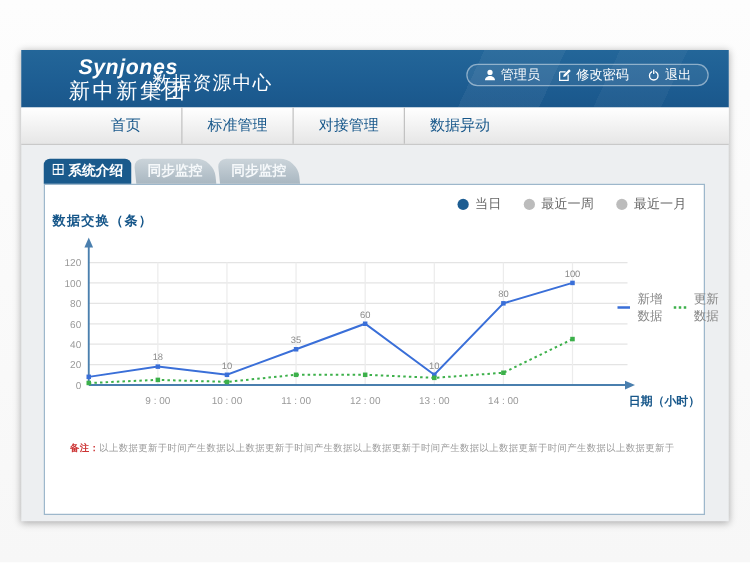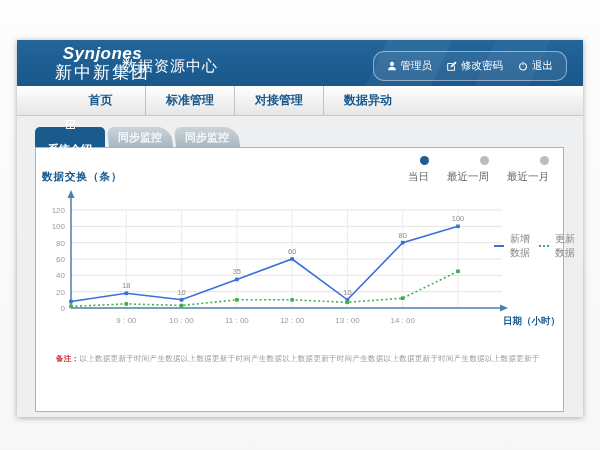--- a/index.html
+++ b/index.html
@@ -9,46 +9,46 @@
 
   
   .header { position:absolute; left:0; top:0; width:100%; height:46px;
     background:linear-gradient(180deg,#236699 0%,#1d5d92 60%,#1a578b 100%); overflow:hidden; }
   .header::after { content:""; position:absolute; right:0; top:0; width:60%; height:100%;
     background:linear-gradient(115deg,transparent 40%,rgba(255,255,255,.05) 40%,rgba(255,255,255,.05) 58%,transparent 58%,transparent 70%,rgba(255,255,255,.04) 70%,rgba(255,255,255,.04) 85%,transparent 85%); }
   .logo { position:absolute; left:38px; top:5px; color:#fff; text-align:center; line-height:1.1; }
   .logo .l1 { font-size:17px; font-weight:bold; font-style:italic; letter-spacing:.5px; }
   .logo .l2 { font-size:17px; font-weight:normal; letter-spacing:2px; }
   .app-title { position:absolute; left:105px; top:17px; color:#fff; font-size:15px; letter-spacing:1px; }
-  .userbar { position:absolute; right:16px; top:11px; height:30px; display:flex; align-items:center; gap:15px;
+  .userbar { position:absolute; right:16px; top:11px; height:18px; display:flex; align-items:center; gap:15px;
     padding:0 13px; border:1px solid rgba(255,255,255,.45); border-radius:11px; background:rgba(255,255,255,.07); z-index:2;}
   .userbar .uitem { display:flex; align-items:center; gap:4px; color:#fff; font-size:10.5px; cursor:pointer; }
   .userbar svg { display:block; }
 
   
   .nav { position:absolute; left:0; top:46px; width:100%; height:30px;
     background:linear-gradient(180deg,#ffffff,#e6e6e6); border-bottom:1px solid #c9c9c9;
     display:flex; align-items:center; padding-left:39px; }
-  .nav-item { width:89px; text-align:center; font-size:12px; font-weight:bold; color:#17578a; line-height:29px; cursor:pointer; }
+  .nav-item { width:89px; text-align:center; font-size:12px; font-weight:normal; color:#17578a; line-height:29px; cursor:pointer; }
   .nav-item + .nav-item { border-left:1px solid #c2c2c2; }
 
   
   .tabs { position:absolute; left:18px; top:87px; height:20px; display:flex; align-items:flex-end; z-index:2; }
   .tab { height:20px; line-height:20px; font-size:11px; font-weight:bold; text-align:center; cursor:pointer; }
   .tab.active { width:70px; background:#1a5a8c; color:#fff; border-radius:5px 5px 0 0;
-    display:flex; align-items:center; justify-content:center; gap:4px;flex-direction:column; }
+    display:flex; align-items:center; justify-content:center; gap:4px; }
   .tab.inactive { width:64px; margin-left:3px; color:#f5f8fa;
     background:linear-gradient(180deg,#cbd4da,#a9b7c1); border-radius:7px 14px 0 0; transform:skewX(6deg); }
   .tab.inactive > span { display:inline-block; transform:skewX(-6deg); }
 
   
   .panel { position:absolute; left:18px; top:107px; width:529px; height:265px; background:#fff; border:1px solid #9db7cb; }
 
   .radio-row { position:absolute; top:8px; right:14px; display:flex; gap:18px; }
-  .radio { display:flex; align-items:flex-end; gap:5px; font-size:10.5px; color:#666; cursor:pointer;flex-direction:column; }
+  .radio { display:flex; align-items:center; gap:5px; font-size:10.5px; color:#666; cursor:pointer; }
   .radio .dot { width:9px; height:9px; border-radius:50%; background:#bcbcbc; }
   .radio.sel .dot { background:#1d5d92; }
 
   .y-title { position:absolute; left:6px; top:22px; font-size:10.5px; font-weight:bold; color:#17578a; letter-spacing:1px; }
 
   .chart-svg { position:absolute; left:16px; top:40px; }
 
   .series-legend { position:absolute; left:458px; top:84px; display:flex; flex-direction:row; gap:9px; }
   .series-legend .li { display:flex; align-items:center; gap:6px; font-size:10px; color:#888; cursor:pointer; }
   .swatch { width:20px; height:0; }

